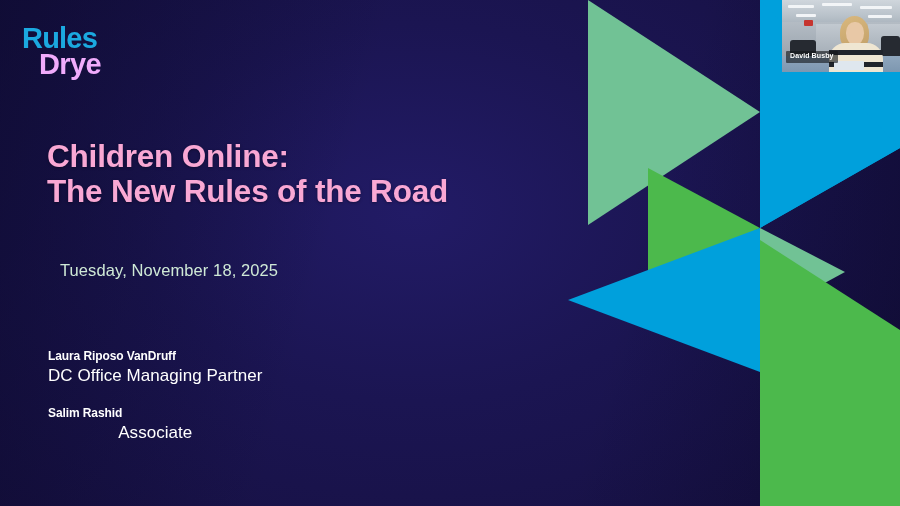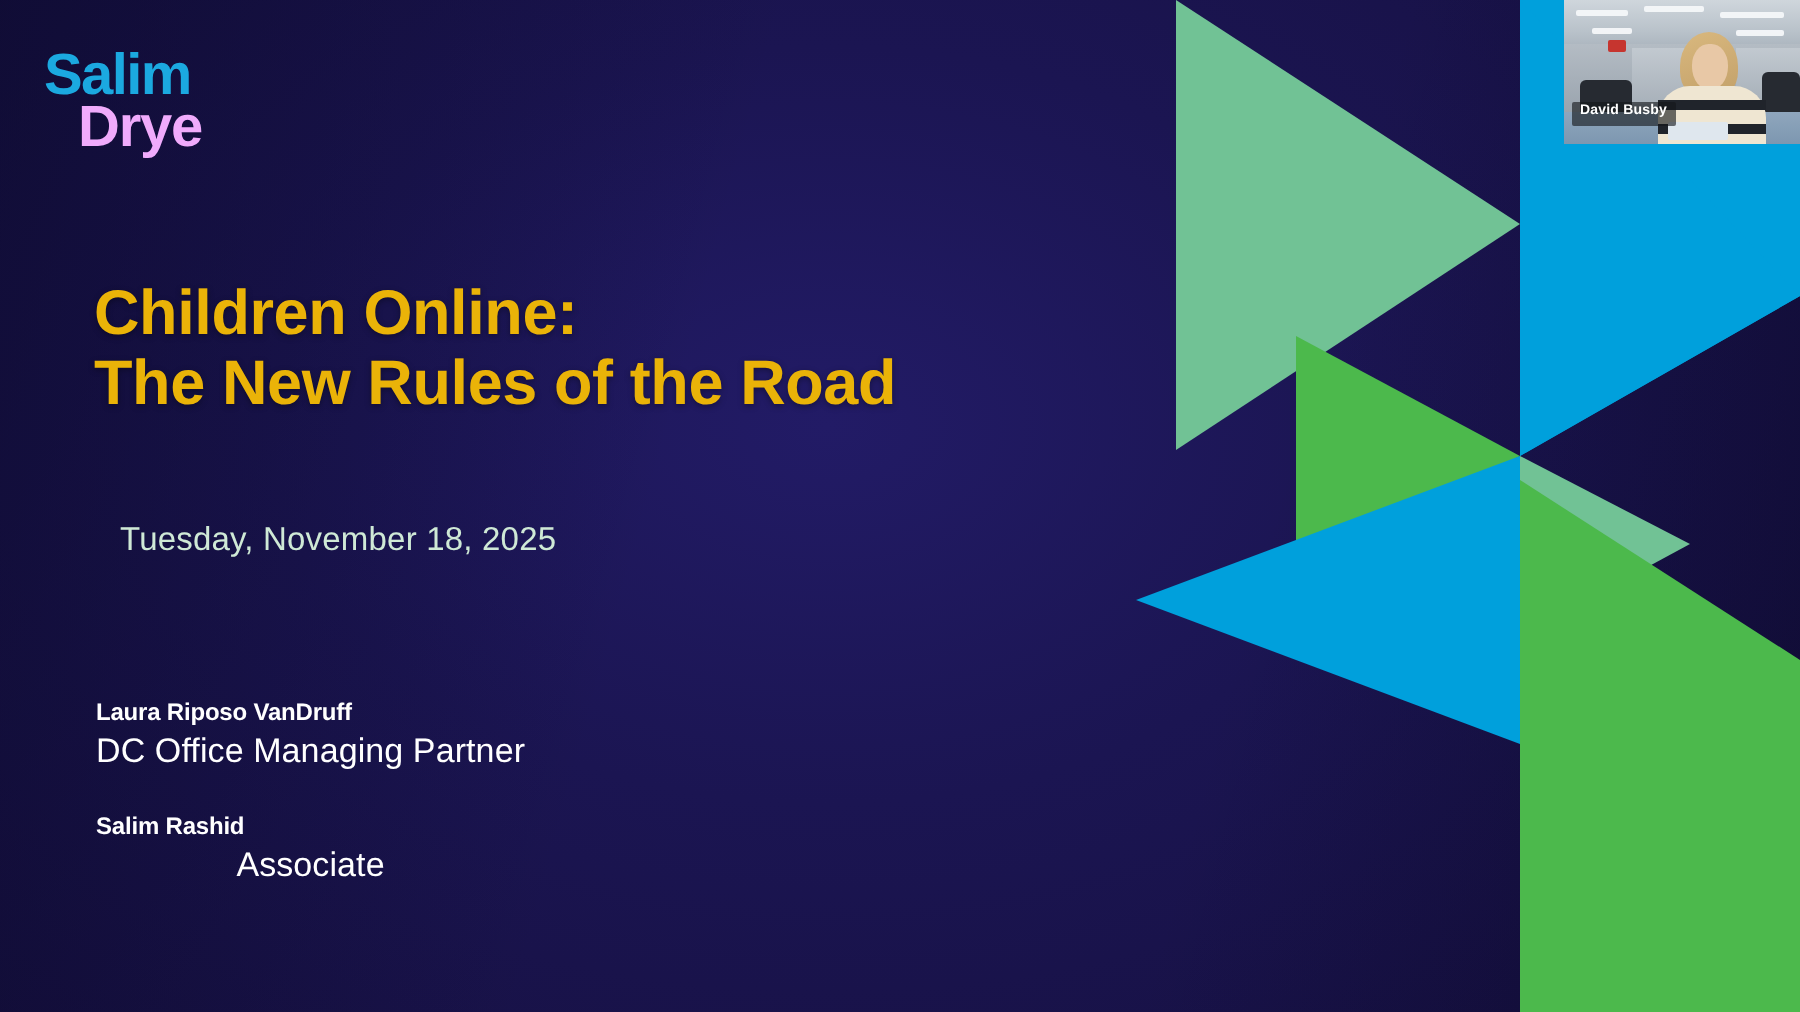--- a/index.html
+++ b/index.html
@@ -67,21 +67,21 @@
     margin-left: 17px;
     margin-top: -3px;
     font-family: "Liberation Sans", sans-serif;
   }
 
   
   .headline {
     position: absolute;
     left: 47px;
     top: 139px;
-    color: #eab308;
+    color: #f9a8d4;
     font-size: 31.5px;
     font-weight: 700;
     letter-spacing: -0.2px;
     line-height: 1.12;
     text-shadow: 0 1px 3px rgba(0,0,0,.35);
   }
   .headline .ln { display:block; white-space: nowrap; }
 
   
   .event-date {
@@ -219,21 +219,21 @@
       <polygon points="200,0 200,228 340,148" fill="#00A0DC"></polygon>
 
       <polygon points="200,228 285,272 200,318" fill="#71C295"></polygon>
       <polygon points="200,228 340,148 285,272" fill="#71C295" opacity="0"></polygon>
 
       <polygon points="200,240 340,330 340,506 200,506" fill="#4CB94C"></polygon>
     </svg>
   </div>
 
   <div class="logo">
-    <span class="logo-kelley">Salim</span>
+    <span class="logo-kelley">Rules</span>
     <span class="logo-drye">Drye</span>
   </div>
 
   <div class="headline">
     <span class="ln">Children Online:</span>
     <span class="ln">The New Rules of the Road</span>
   </div>
 
   <div class="event-date">Tuesday, November 18, 2025</div>
 

